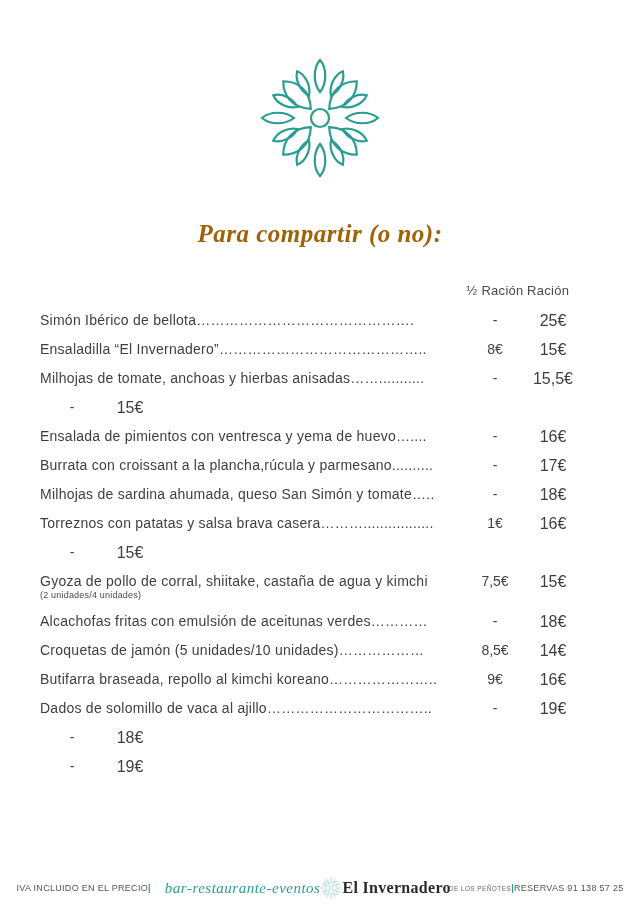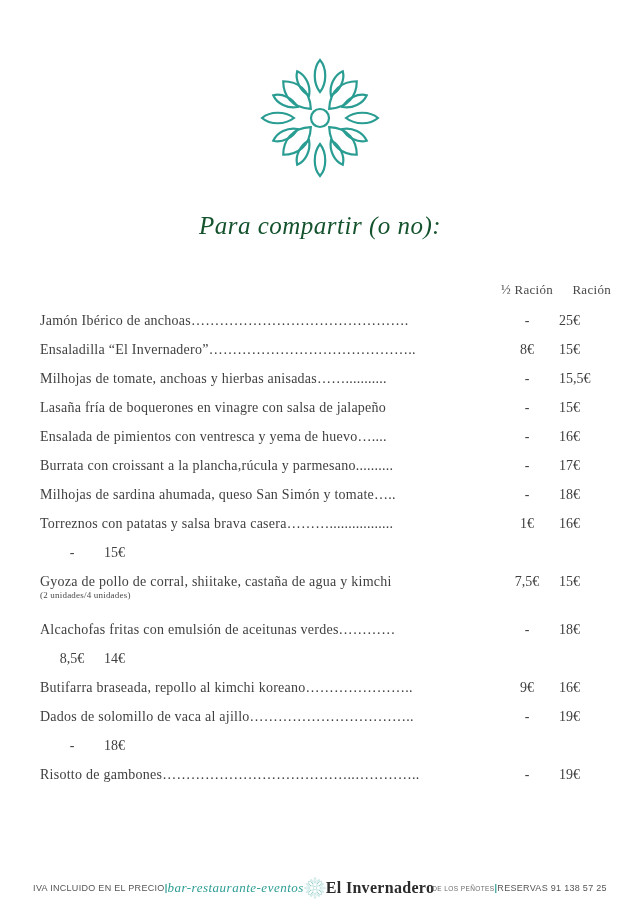--- a/index.html
+++ b/index.html
@@ -11,48 +11,48 @@
     position:relative; width:640px; height:906px; margin:0 auto;
     background:#ffffff; overflow:hidden;
     font-family:"Liberation Sans", sans-serif; color:var(--text);
   }
   .logo{
     position:absolute; top:58px; left:50%; transform:translateX(-50%);
     width:122px; height:120px; color:var(--teal);
   }
   .logo svg{width:100%;height:100%;display:block;}
   .title{
-    position:absolute; top:212px; left:0; width:100%;
+    position:absolute; top:220px; left:0; width:100%;
     text-align:center;
     font-family:"Liberation Serif", serif;
-    font-weight:400; font-style:italic;
-    font-size:25px; color:#14532d; letter-spacing:0.5px;
+    font-weight:700; font-style:italic;
+    font-size:25px; color:#a16207; letter-spacing:0.5px;
   }
   .menu{
-    position:absolute; top:276px; left:40px; right:29px;font-family:Liberation Serif, serif;
+    position:absolute; top:276px; left:40px; right:61px;
   }
   .hdr-row{display:flex; align-items:flex-end; height:22px; margin-bottom:8px;
     font-size:13px; color:#4a4a4a; letter-spacing:0.3px;}
   .row{display:flex; align-items:flex-start;}
   .c-name{flex:1; min-width:0;}
   .c-name > span{display:block; line-height:29px; font-size:14px; letter-spacing:0.25px; white-space:nowrap;}
-  .note{font-size:9px; line-height:13px; margin-top:-7px; margin-bottom:13px; color:#4a4a4a; letter-spacing:0.2px;}
+  .note{font-size:9px; line-height:13px; margin-top:-7px; margin-bottom:5px; color:#4a4a4a; letter-spacing:0.2px;}
   .c-half{width:64px; text-align:center; line-height:29px; font-size:14px;}
-  .c-full{width:52px; text-align:left; line-height:29px; font-size:14px;}
+  .c-full{width:52px; text-align:center; line-height:29px; font-size:16px;}
   .hdr-half{width:64px; text-align:center;}
-  .hdr-full{width:52px; text-align:right;}
+  .hdr-full{width:52px; text-align:left;}
   .footer{
     position:absolute; top:877px; left:0; width:100%;
     display:flex; justify-content:center; align-items:center; 
     font-size:9px; color:#555; letter-spacing:0.3px; white-space:nowrap;
   }
   .sep{color:var(--teal); font-weight:700; font-size:9px;}
   .tagline{
     font-family:"Liberation Serif", serif; font-style:italic;
-    color:var(--teal); font-size:13px; letter-spacing:0.5px;
+    color:var(--teal); font-size:15px; letter-spacing:0.5px;padding-left:14px;
   }
   .footer-flower{width:22px; height:22px; color:var(--teal_light); flex:0 0 auto;}
   .footer-flower svg{width:100%;height:100%;display:block;}
   .brand{
     font-family:"Liberation Serif", serif; font-weight:700;
     color:#2b2b2b; font-size:16px; letter-spacing:0.3px;
   }
   .brand-sub{font-size:6.5px; color:#6a6a6a; letter-spacing:0.4px; margin-left:-2px;}
 </style>
 </head>
@@ -97,21 +97,21 @@
 
   <div class="menu">
     <div class="hdr-row">
       <div class="c-name"></div>
       <div class="hdr-half">½ Ración</div>
       <div class="hdr-full">Ración</div>
     </div>
     <div>
     <div class="row">
       <div class="c-name">
-        <span>Jamón Ibérico de anchoas……………………………………….</span>
+        <span>Simón Ibérico de bellota……………………………………….</span>
 
       </div>
       <div class="c-half">-</div>
       <div class="c-full">25€</div>
     </div>
 
     <div class="row">
       <div class="c-name">
         <span>Ensaladilla “El Invernadero”……………………………………..</span>
 
@@ -123,24 +123,20 @@
     <div class="row">
       <div class="c-name">
         <span>Milhojas de tomate, anchoas y hierbas anisadas……...........</span>
 
       </div>
       <div class="c-half">-</div>
       <div class="c-full">15,5€</div>
     </div>
 
     <div class="row">
-      <div class="c-name">
-        <span>Lasaña fría de boquerones en vinagre con salsa de jalapeño</span>
-
-      </div>
       <div class="c-half">-</div>
       <div class="c-full">15€</div>
     </div>
 
     <div class="row">
       <div class="c-name">
         <span>Ensalada de pimientos con ventresca y yema de huevo…....</span>
 
       </div>
       <div class="c-half">-</div>
@@ -191,20 +187,24 @@
     <div class="row">
       <div class="c-name">
         <span>Alcachofas fritas con emulsión de aceitunas verdes…………</span>
 
       </div>
       <div class="c-half">-</div>
       <div class="c-full">18€</div>
     </div>
 
     <div class="row">
+      <div class="c-name">
+        <span>Croquetas de jamón (5 unidades/10 unidades)………………</span>
+
+      </div>
       <div class="c-half">8,5€</div>
       <div class="c-full">14€</div>
     </div>
 
     <div class="row">
       <div class="c-name">
         <span>Butifarra braseada, repollo al kimchi koreano…………………..</span>
 
       </div>
       <div class="c-half">9€</div>
@@ -219,24 +219,20 @@
       <div class="c-half">-</div>
       <div class="c-full">19€</div>
     </div>
 
     <div class="row">
       <div class="c-half">-</div>
       <div class="c-full">18€</div>
     </div>
 
     <div class="row">
-      <div class="c-name">
-        <span>Risotto de gambones…………………………………..…………..</span>
-
-      </div>
       <div class="c-half">-</div>
       <div class="c-full">19€</div>
     </div>
   </div>
   </div>
 
   <div class="footer">
     <span>IVA INCLUIDO EN EL PRECIO</span>
     <span class="sep">|</span>
     <span class="tagline">bar-restaurante-eventos</span>

